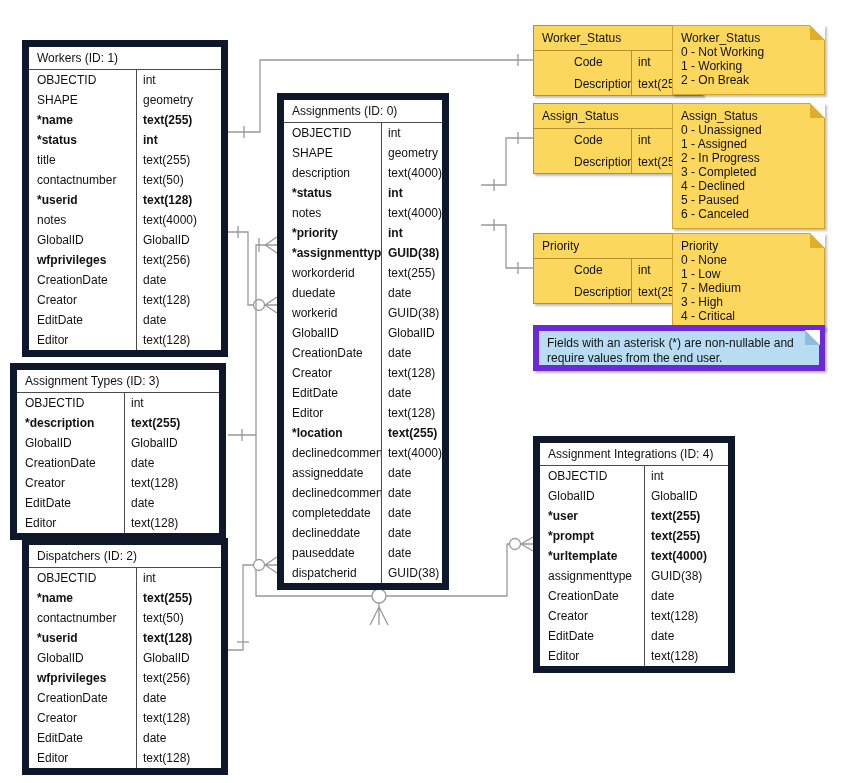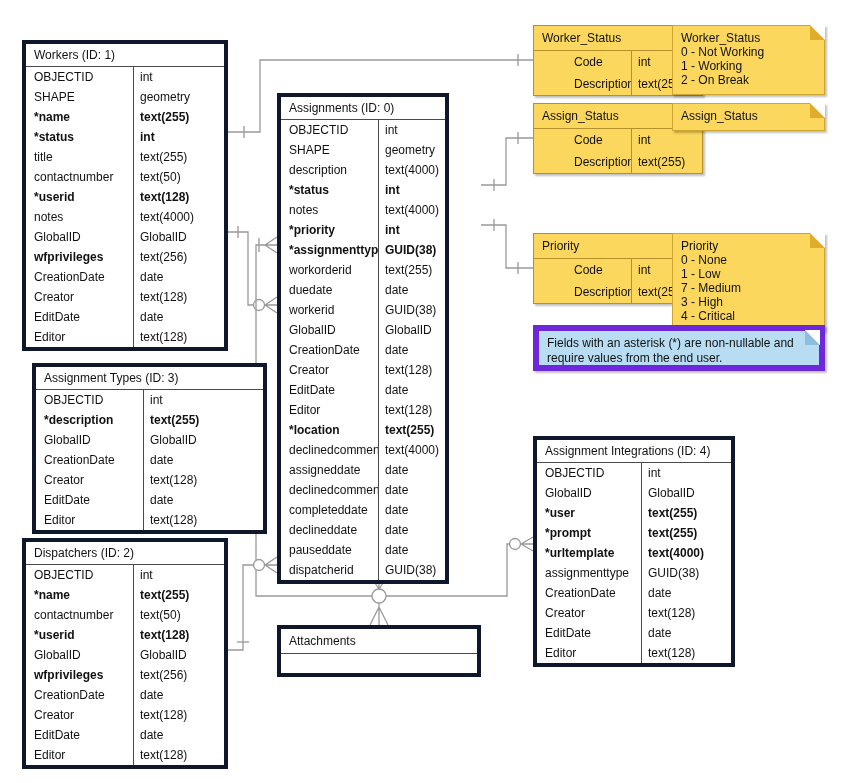--- a/index.html
+++ b/index.html
@@ -1,21 +1,21 @@
 <!DOCTYPE html>
 <html><head>
 <meta charset="utf-8">
 <style>
   html,body{margin:0;padding:0;background:#fff;}
   #canvas{
     position:relative;width:850px;height:783px;background:#ffffff;overflow:hidden;
     font-family:"Liberation Sans",sans-serif;color:#111;
   }
   
-  .etable{position:absolute;background:#fff;border:4px solid #0f172a;box-sizing:border-box;}
+  .etable{position:absolute;background:#fff;border:7px solid #0f172a;box-sizing:border-box;}
   .etitle{height:22px;line-height:22px;padding:0 8px;border-bottom:1px solid #4a4a4a;
           font-size:12px;white-space:nowrap;overflow:hidden;}
   .erow{display:flex;height:20px;line-height:20px;font-size:12px;white-space:nowrap;}
   .erow .fname{width:var(--c1,99px);padding-left:8px;border-right:1px solid #4a4a4a;
                overflow:hidden;flex:none;}
   .erow .ftype{padding-left:6px;flex:1;overflow:hidden;}
   .bold{font-weight:bold;}
   .ytable .erow{height:22px;line-height:22px;}
   .attach-empty{height:19px;}
   
@@ -135,21 +135,21 @@
           <span class="fname">EditDate</span>
           <span class="ftype">date</span>
         </div>
         <div class="erow">
           <span class="fname">Editor</span>
           <span class="ftype">text(128)</span>
         </div>
       </div>
   </div>
 
-  <div class="etable" style="left:32px;top:363px;width:235px;--c1:99px">
+  <div class="etable" style="left:10px;top:363px;width:216px;--c1:99px">
     <div class="etitle">Assignment Types (ID: 3)</div>
     <div>
         <div class="erow">
           <span class="fname">OBJECTID</span>
           <span class="ftype">int</span>
         </div>
         <div class="erow">
           <span class="fname bold">*description</span>
           <span class="ftype bold">text(255)</span>
         </div>
@@ -313,24 +313,20 @@
           <span class="fname">pauseddate</span>
           <span class="ftype">date</span>
         </div>
         <div class="erow">
           <span class="fname">dispatcherid</span>
           <span class="ftype">GUID(38)</span>
         </div>
       </div>
   </div>
 
-  <div class="etable" style="left:277px;top:625px;width:204px">
-    <div class="etitle" style="height:24px;line-height:24px">Attachments</div>
-    <div class="attach-empty"></div>
-  </div>
 
   <div class="etable ytable" style="left:533px;top:25px;width:170px;--c1:57px">
     <div class="etitle">Worker_Status</div>
     <div>
         <div class="erow">
           <span class="fname">Code</span>
           <span class="ftype">int</span>
         </div>
         <div class="erow">
           <span class="fname">Description</span>
@@ -371,20 +367,29 @@
     <div class="note-line">Worker_Status</div>
     <div>
         <div class="note-line">0 - Not Working</div>
         <div class="note-line">1 - Working</div>
         <div class="note-line">2 - On Break</div>
       </div>
   </div>
 
   <div class="note ynote" style="left:672px;top:103px;width:153px">
     <div class="note-line">Assign_Status</div>
+    <div>
+        <div class="note-line">0 - Unassigned</div>
+        <div class="note-line">1 - Assigned</div>
+        <div class="note-line">2 - In Progress</div>
+        <div class="note-line">3 - Completed</div>
+        <div class="note-line">4 - Declined</div>
+        <div class="note-line">5 - Paused</div>
+        <div class="note-line">6 - Canceled</div>
+      </div>
   </div>
 
   <div class="note ynote" style="left:672px;top:233px;width:153px">
     <div class="note-line">Priority</div>
     <div>
         <div class="note-line">0 - None</div>
         <div class="note-line">1 - Low</div>
         <div class="note-line">7 - Medium</div>
         <div class="note-line">3 - High</div>
         <div class="note-line">4 - Critical</div>

